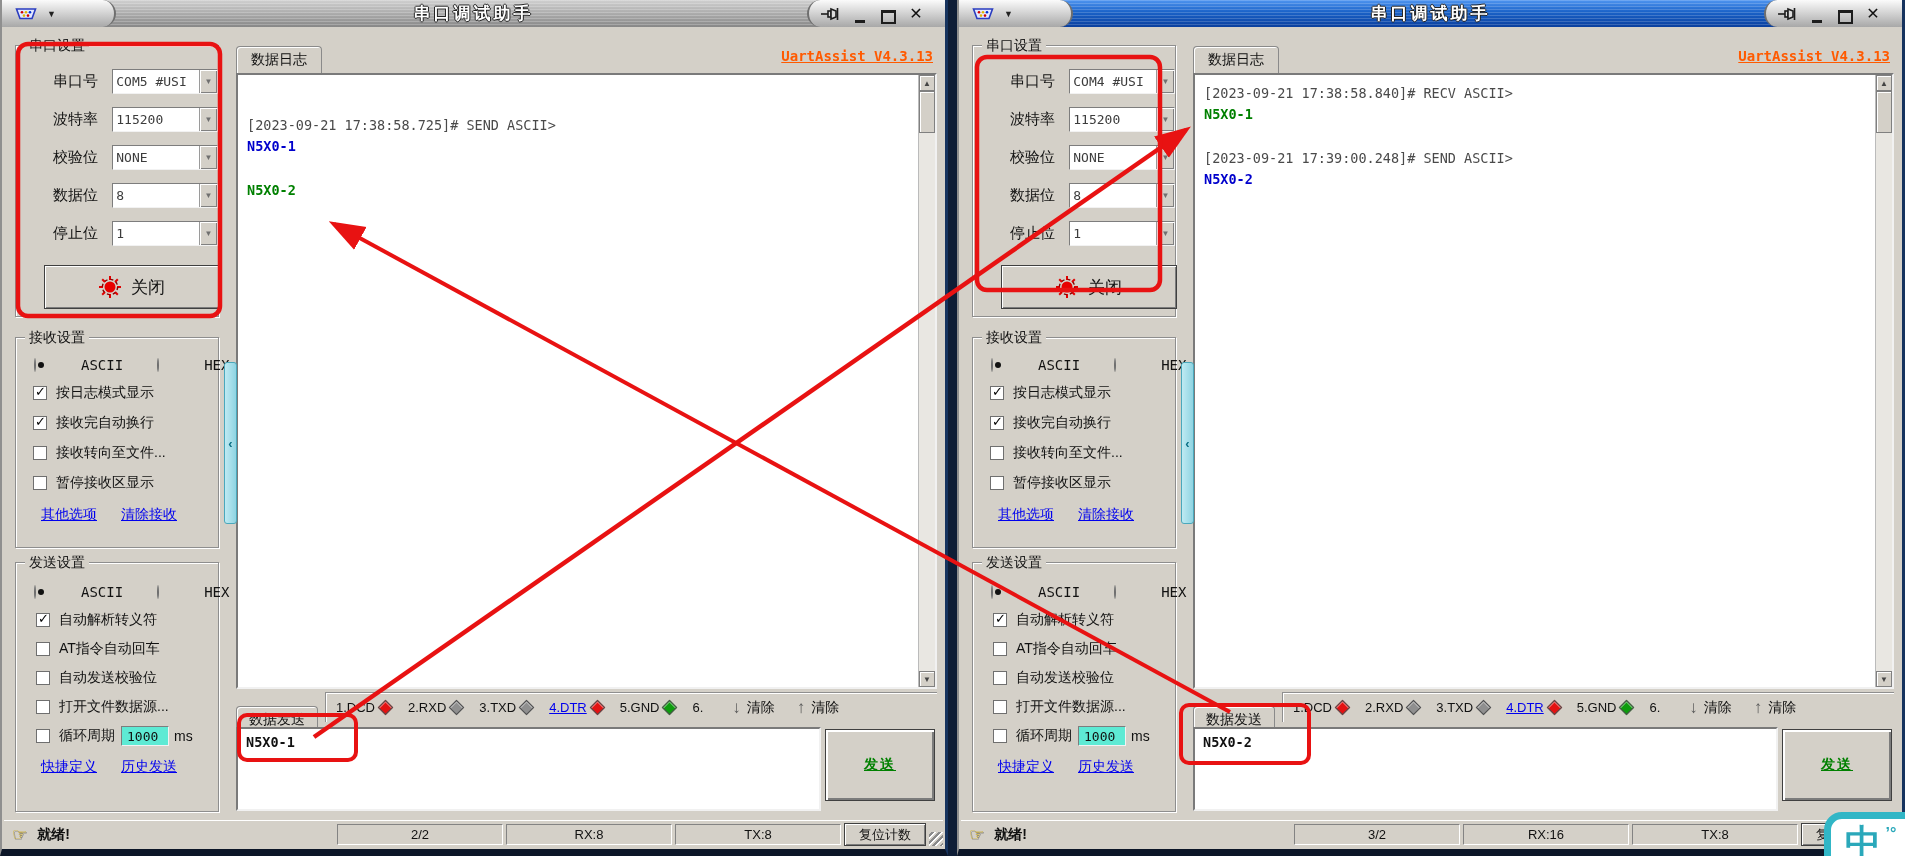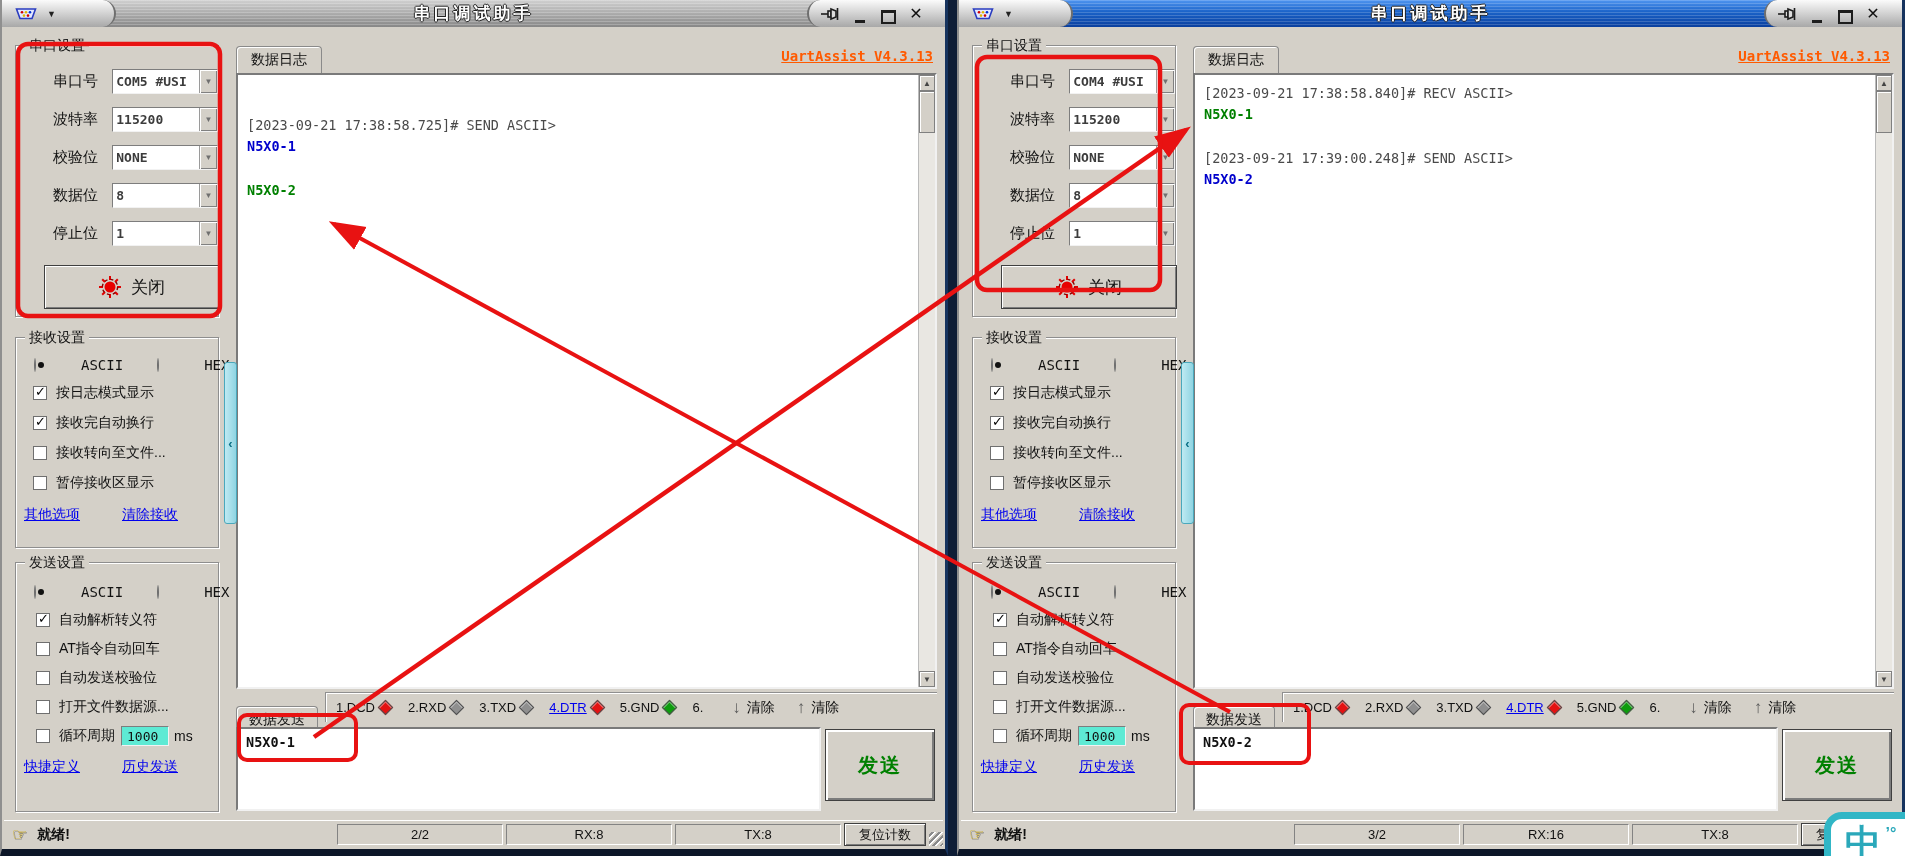--- a/index.html
+++ b/index.html
@@ -28,36 +28,36 @@
   .grp{position:relative;margin-left:8px;width:204px;border:1px solid #8e8e8e;box-shadow:inset 1px 1px 0 #fff,1px 1px 0 #fff;box-sizing:border-box;}
   .grp-title{position:absolute;top:-9px;left:9px;background:#d4d0c8;padding:0 4px;font-size:14px;color:#111;}
   .grp1{margin-top:18px;height:272px;padding-top:16px;padding-left:28px;}
   .grp2{margin-top:20px;height:211px;padding-top:14px;}
   .grp3{margin-top:14px;height:250px;padding-top:16px;}
   .srow{display:flex;align-items:center;height:38px;padding-left:9px;}
   .slabel{width:64px;font-size:15px;color:#111;}
   .combo{display:inline-flex;width:114px;height:25px;background:#fff;border:1px solid #7d7d7d;
     border-right-color:#f2f2f2;border-bottom-color:#f2f2f2;box-sizing:border-box;overflow:hidden;}
   .combo-val{flex:1;font-family:"DejaVu Sans Mono","Liberation Mono",monospace;font-size:13px;color:#3c3c3c;
-    line-height:23px;padding-left:3px;white-space:nowrap;overflow:hidden;font-weight:bold;}
+    line-height:23px;padding-left:3px;white-space:nowrap;overflow:hidden;}
   .combo-btn{width:17px;background:#d4d0c8;border-left:1px solid #9a9a9a;box-shadow:inset 1px 1px 0 #fff,inset -1px -1px 0 #808080;
     font-size:8px;color:#6f6f6f;display:flex;align-items:center;justify-content:center;}
   .closebtn{display:flex;align-items:center;justify-content:center;gap:10px;width:176px;height:44px;margin:13px auto 0;
     background:#d4d0c8;border:1px solid #404040;box-shadow:inset 1px 1px 0 #fff,inset -1px -1px 0 #7c7c7c;
     font-size:17px;color:#111;font-family:inherit;}
   .radios{display:flex;align-items:center;padding-left:18px;height:26px;font-size:14px;}
   .radio{width:12px;height:12px;border-radius:50%;background:#fff;border:1px solid #6f6f6f;margin-right:8px;position:relative;}
   .radio.on::after{content:"";position:absolute;left:3px;top:3px;width:6px;height:6px;border-radius:50%;background:#111;}
   .rlabel{margin-right:34px;font-family:"DejaVu Sans Mono","Liberation Mono",monospace;font-size:14px;color:#111;margin-left:37px;}
   .crow{display:flex;align-items:center;height:30px;padding-left:17px;font-size:14px;color:#111;}
   .grp3 .crow{height:29px;padding-left:20px;}
   .cb{width:14px;height:14px;background:#fff;border:1px solid #6f6f6f;margin-right:9px;position:relative;box-sizing:border-box;flex:none;}
   .cb.on::after{content:"✓";position:absolute;left:1px;top:-3px;font-size:13px;font-weight:bold;color:#000;}
   .clabel{white-space:nowrap;}
-  .linkrow{display:flex;gap:42px;padding-left:8px;margin-top:8px;}
+  .linkrow{display:flex;gap:24px;padding-left:25px;margin-top:8px;}
   .link{color:#0000ee;text-decoration:underline;font-size:14px;cursor:pointer;}
   .cycleinput{display:inline-block;width:48px;height:20px;background:#5eead4;border:1px solid #7d7d7d;border-right-color:#f2f2f2;
     border-bottom-color:#f2f2f2;margin-left:6px;margin-right:5px;font-family:"DejaVu Sans Mono","Liberation Mono",monospace;
     font-size:13px;line-height:20px;padding-left:5px;box-sizing:border-box;color:#111;}
   .splitter{position:absolute;left:222px;top:335px;width:11px;height:160px;background:linear-gradient(90deg,#bfeaf2,#8fd4e2);
     border:1px solid #4aa8bc;border-radius:3px;display:flex;align-items:center;justify-content:center;
     color:#0a6e84;font-weight:bold;font-size:13px;z-index:5;}
   
   .content{position:absolute;left:230px;right:2px;top:0;bottom:0;}
   .tabstrip{position:absolute;left:4px;right:6px;top:18px;height:28px;border-bottom:1px solid #9a9a9a;}
@@ -88,21 +88,21 @@
   .led{width:9px;height:9px;transform:rotate(45deg);border:1px solid #4f4f4f;box-shadow:inset 1px 1px 0 rgba(255,255,255,.5);}
   .led.red{background:#e31212;}.led.gray{background:#8f8f8f;}.led.green{background:#0d9c0d;}
   .clrbtn{display:inline-flex;align-items:center;gap:6px;margin-left:12px;font-size:14px;color:#111;cursor:pointer;white-space:nowrap;}
   .arr{color:#5a5a5a;font-size:17px;font-weight:bold;line-height:14px;}
   .inputbox{position:absolute;left:4px;right:122px;top:700px;height:80px;background:#fff;
     border:2px solid;border-color:#7a7a7a #f1f1f1 #f1f1f1 #7a7a7a;}
   .inputtext{display:inline-block;padding:5px 0 0 8px;font-family:"DejaVu Sans Mono","Liberation Mono",monospace;
     font-size:13.5px;font-weight:bold;color:#111;}
   .sendbtn{position:absolute;right:8px;top:702px;width:110px;height:72px;background:#d4d0c8;
     border:1px solid #404040;box-shadow:inset 2px 2px 0 #fff,inset -2px -2px 0 #7c7c7c;
-    color:#008000;font-weight:bold;font-size:20px;letter-spacing:2px;font-family:inherit;}
+    color:#008000;font-weight:bold;font-size:14px;letter-spacing:2px;font-family:inherit;text-decoration:underline;}
   
   .statusbar{position:absolute;left:2px;right:2px;bottom:1px;height:27px;display:flex;align-items:center;gap:3px;
     border-top:1px solid #fff;}
   .st-left{flex:1;display:flex;align-items:center;gap:10px;padding-left:8px;font-size:14px;font-weight:bold;color:#111;}
   .hand{color:#c8a200;font-size:17px;text-shadow:1px 1px 0 #555;}
   .panel{width:166px;height:21px;border:1px solid;border-color:#838383 #fff #fff #838383;
     display:flex;align-items:center;justify-content:center;font-size:13px;color:#111;box-sizing:border-box;}
   .resetbtn{width:82px;height:23px;background:#d4d0c8;border:1px solid #404040;
     box-shadow:inset 1px 1px 0 #fff,inset -1px -1px 0 #7c7c7c;font-size:13px;color:#111;font-family:inherit;white-space:nowrap;overflow:hidden;}
   .grip{width:14px;height:14px;align-self:flex-end;margin-bottom:2px;

